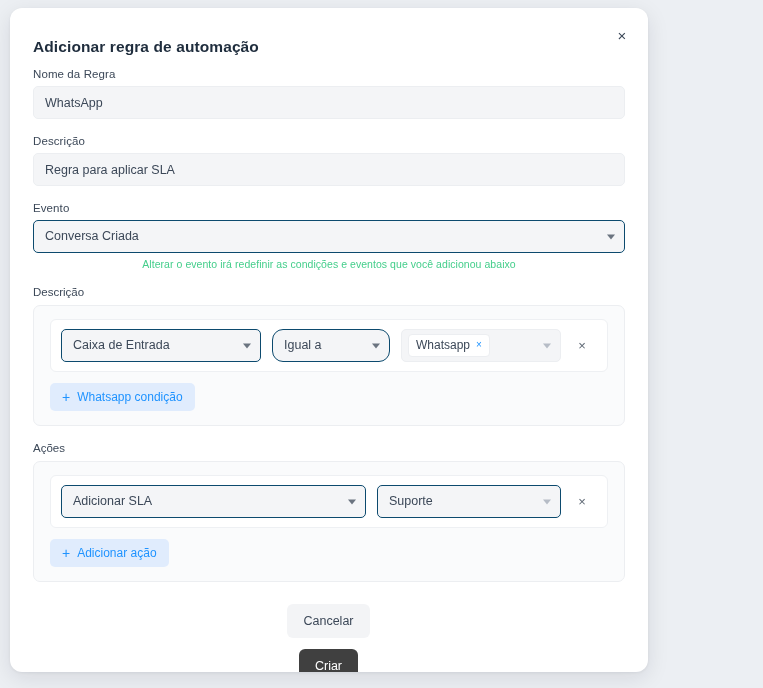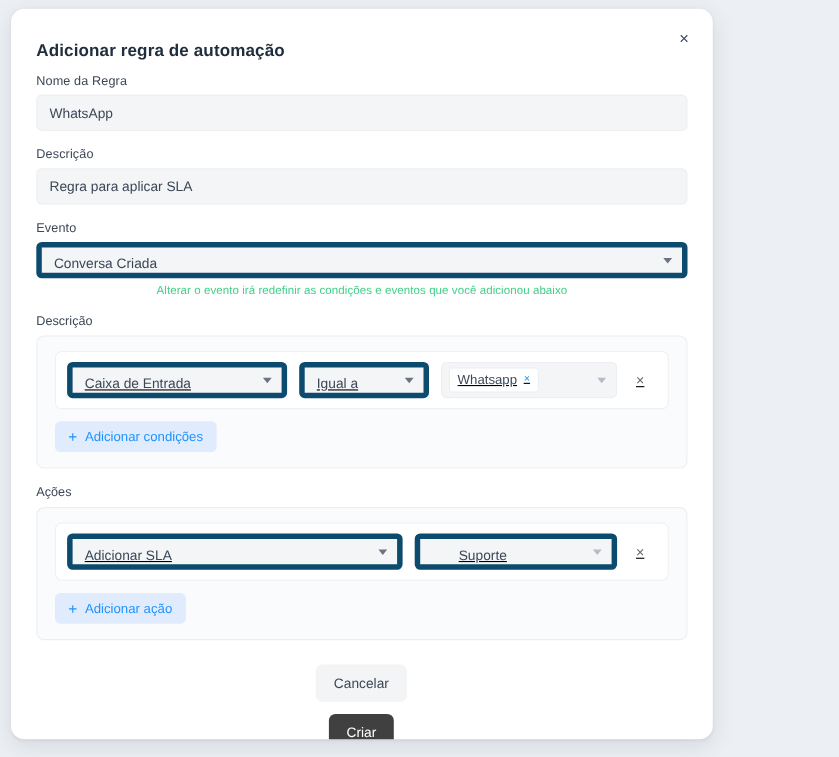--- a/index.html
+++ b/index.html
@@ -98,21 +98,21 @@
     outline: none;
   }
   .text-input::placeholder { color: #9aa5b1; }
 
   
   .select {
     position: relative;
     display: block;
     height: 33px;
     background: #f4f5f7;
-    border: 5px solid #0c4a6e;
+    border: 1px solid #0c4a6e;
     border-radius: 5px;
     cursor: pointer;
   }
   .select .select-value {
     display: block;
     line-height: 31px;
     padding: 0 26px 0 11px;
     font-size: 12.5px;
     color: #3c4858;
     white-space: nowrap;
@@ -148,21 +148,20 @@
     display: block;
     font-size: 11.5px;
     color: #3c4858;
     margin-bottom: 7px;
   }
   .section-card {
     background: #fafbfc;
     border: 1px solid #eceef1;
     border-radius: 7px;
     padding: 13px 16px 14px 16px;
-    text-decoration: underline;
   }
 
   .row-card {
     display: flex;
     align-items: center;
     background: #ffffff;
     border: 1px solid #eef0f3;
     border-radius: 6px;
     padding: 9px 10px;
     margin-bottom: 11px;
@@ -181,26 +180,26 @@
     line-height: 1;
     background: transparent;
     border: none;
     border-radius: 4px;
     cursor: pointer;
     font-family: "Liberation Sans", sans-serif;
   }
 
   
   .cond-attr  { flex: 0 0 200px; margin-right: 11px; }
-  .cond-op    { flex: 0 0 118px; margin-right: 11px; }
+  .cond-op    { flex: 0 0 118px; margin-right: 11px; border-radius: 11px; }
   .cond-val   { flex: 1 1 auto; }
 
   
   .act-type   { flex: 0 0 305px; margin-right: 11px; }
-  .act-val    { flex: 1 1 auto; padding-left: 24px; }
+  .act-val    { flex: 1 1 auto; }
 
   
   .multiselect {
     position: relative;
     min-height: 33px;
     background: #f4f5f7;
     border: 1px solid #eceef1;
     border-radius: 5px;
     padding: 4px 26px 4px 6px;
     display: flex;
@@ -323,21 +322,21 @@
                 <span class="chip-remove">×</span>
               </span>
               <span class="caret muted-caret" style="position:absolute;right:9px;top:50%;transform:translateY(-50%);width:0;height:0;border-left:4.5px solid transparent;border-right:4.5px solid transparent;border-top:5px solid #b6bcc6;"></span>
             </div>
 
             <button class="row-remove">×</button>
           </div>
 
           <button class="add-btn">
             <span class="plus">+</span>
-            <span>Adicionar condições</span>
+            <span>Whatsapp condição</span>
           </button>
 
         </div>
       </div>
 
       <div class="section">
         <label class="section-label">Ações</label>
         <div class="section-card">
 
           <div class="row-card">

